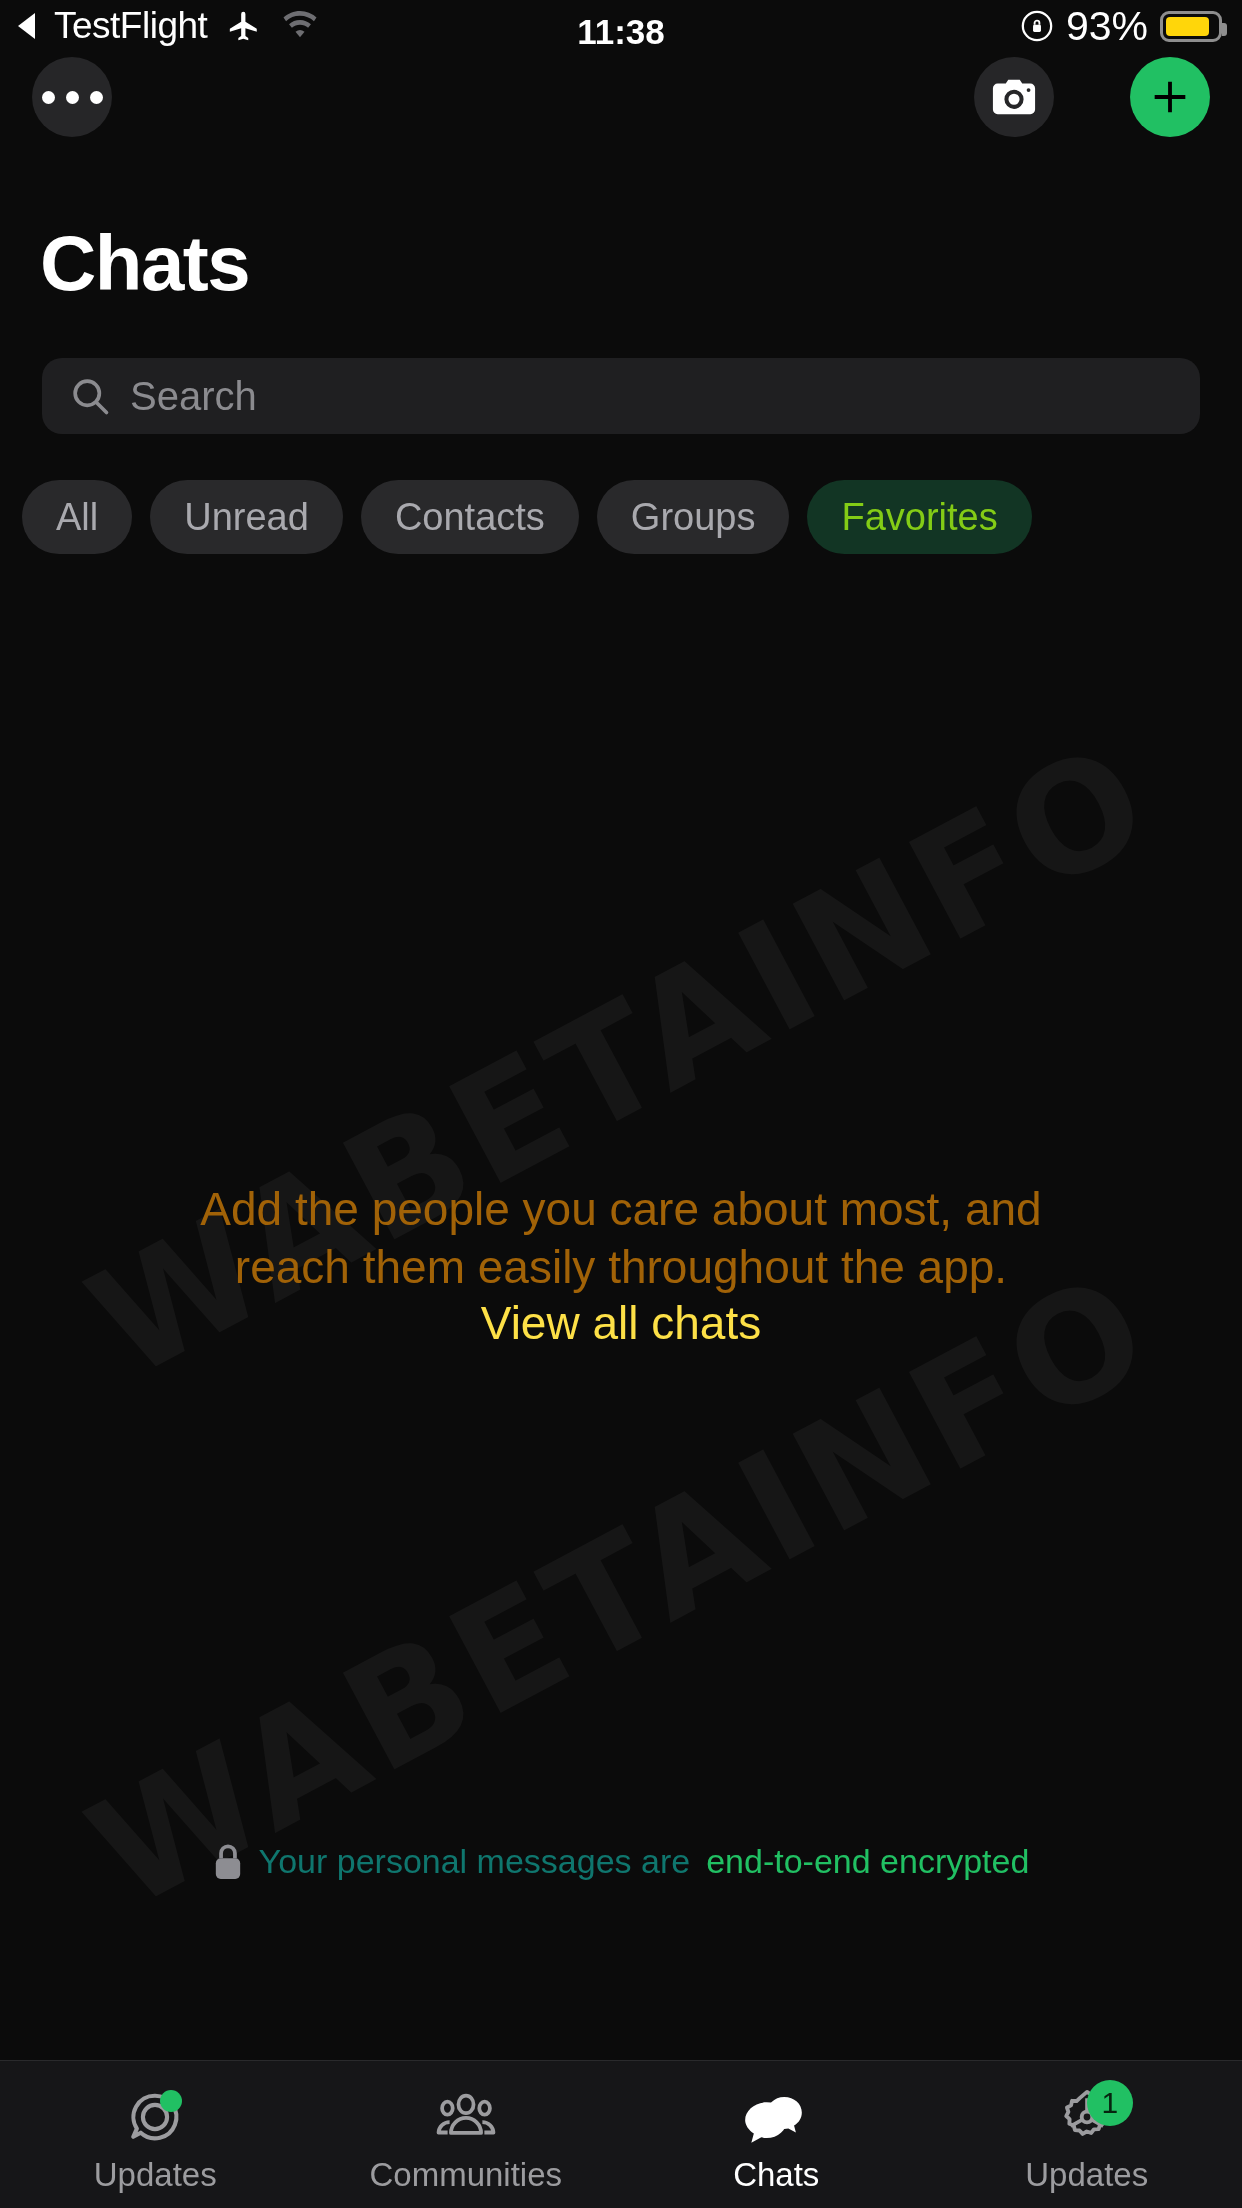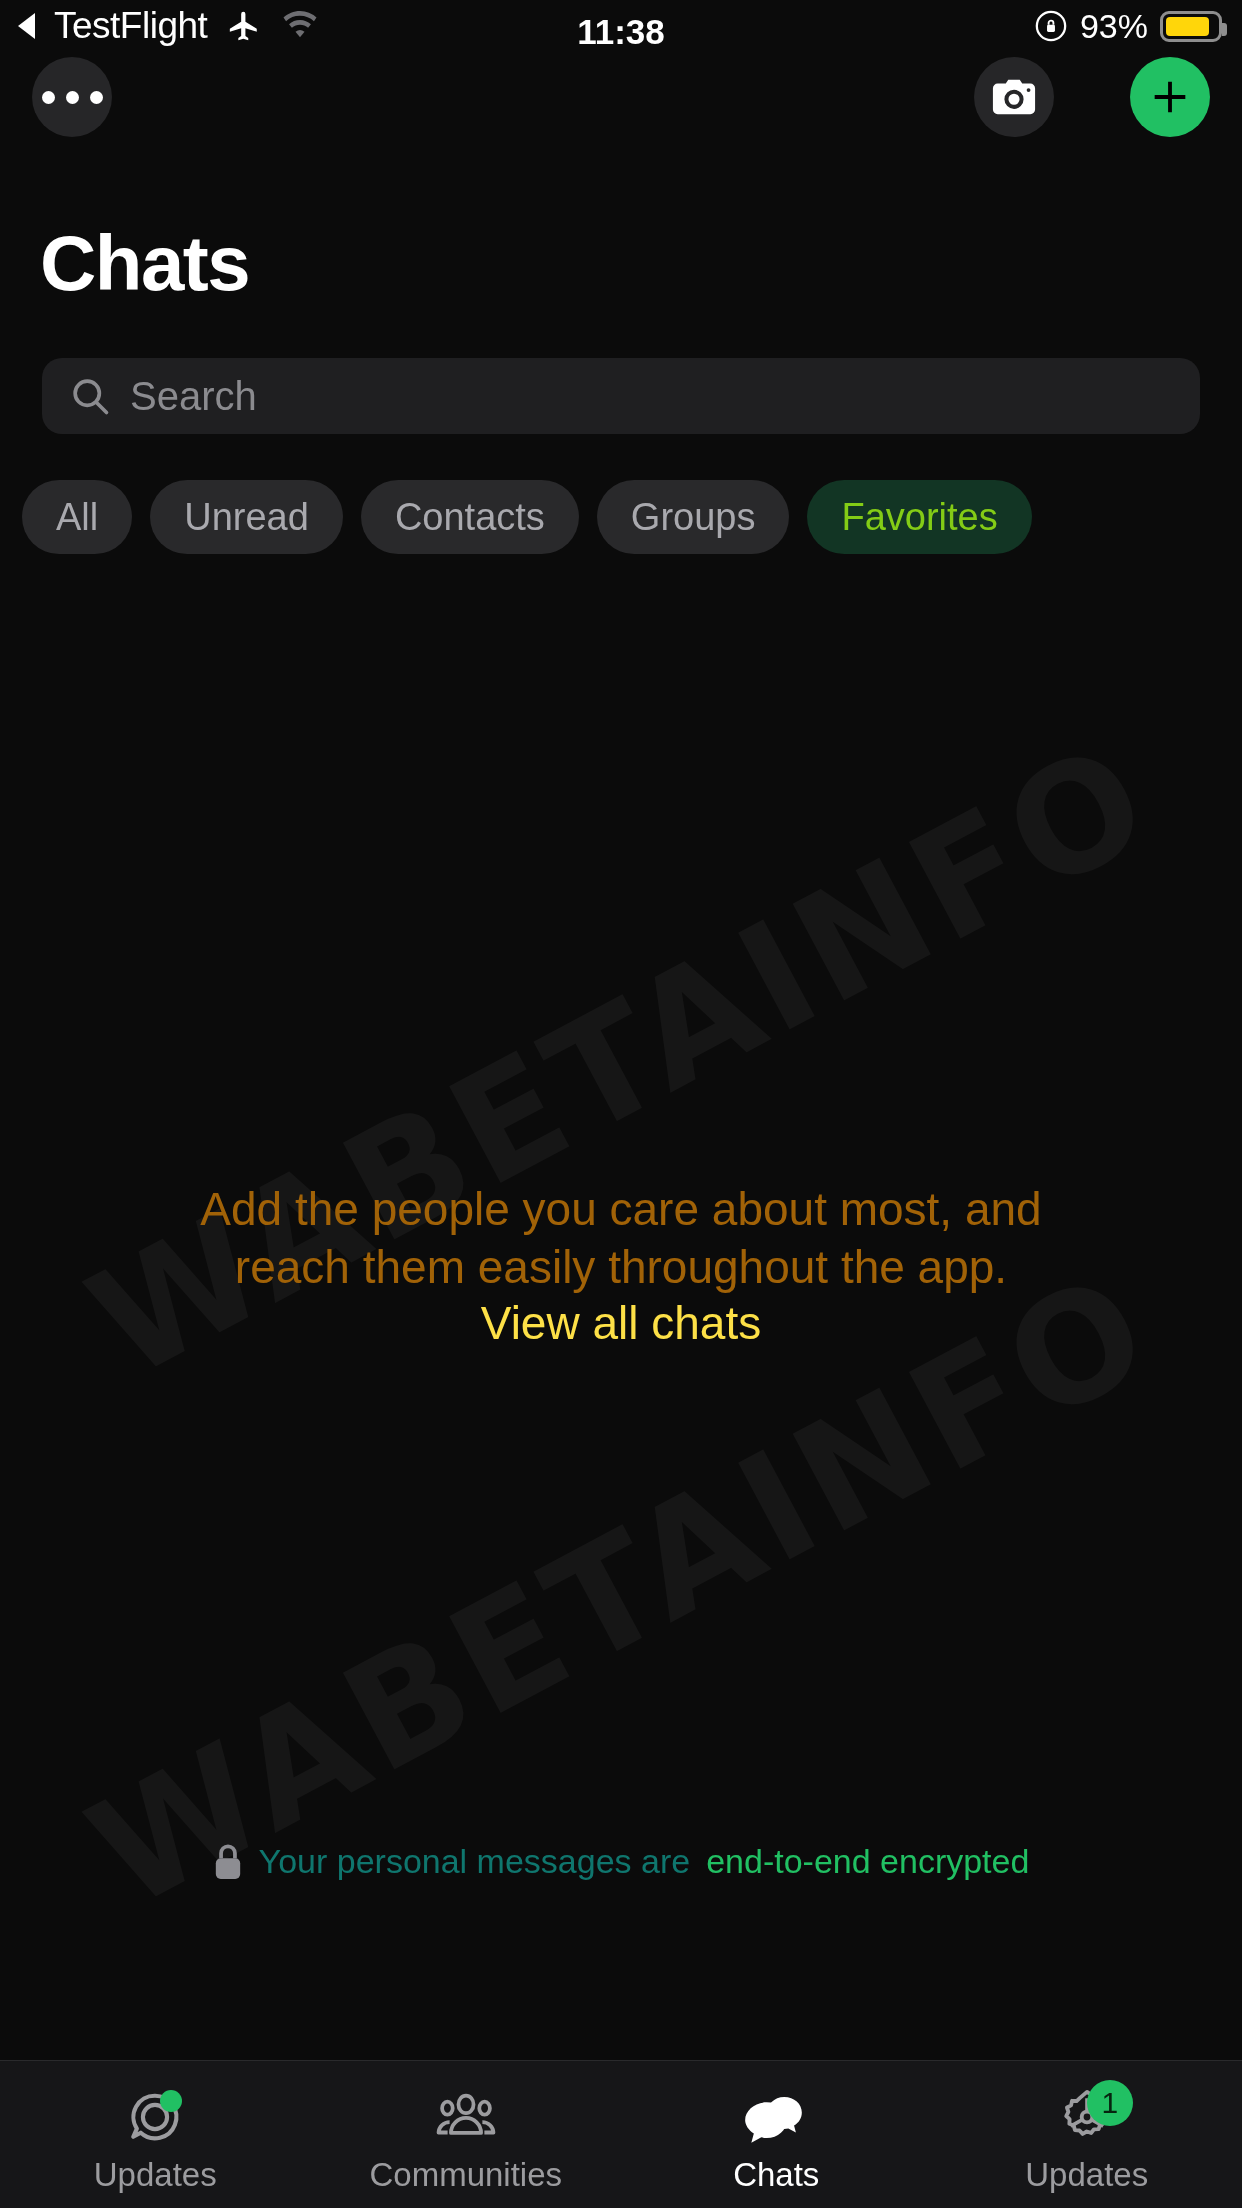--- a/index.html
+++ b/index.html
@@ -48,21 +48,21 @@
   .sb-appname{ color:#fff; font-size:37px; font-weight:400; letter-spacing:-0.5px; }
   .sb-center{
     position:absolute; left:0; top:0; width:1242px; height:52px;
     display:flex; align-items:flex-end; justify-content:center;
   }
   .sb-time{ color:#fff; font-size:35px; font-weight:700; letter-spacing:0px; }
   .sb-right{
     position:absolute; right:20px; top:0; height:52px;
     display:flex; align-items:center; gap:12px;
   }
-  .sb-batt-text{ color:#fff; font-size:34px; font-weight:400; }
+  .sb-batt-text{ color:#fff; font-size:41px; font-weight:400; }
   .batt-shell{
     position:relative; width:62px; height:31px;
     border:3px solid #8e8e8e; border-radius:9px;
     display:flex; align-items:center; padding:3px;
   }
   .batt-fill{ height:100%; width:86%; background:#ffd60a; border-radius:4px; }
   .batt-nub{ position:absolute; right:-8px; top:9px; width:5px; height:13px; background:#8e8e8e; border-radius:0 3px 3px 0; }
 
   
   .navrow{

